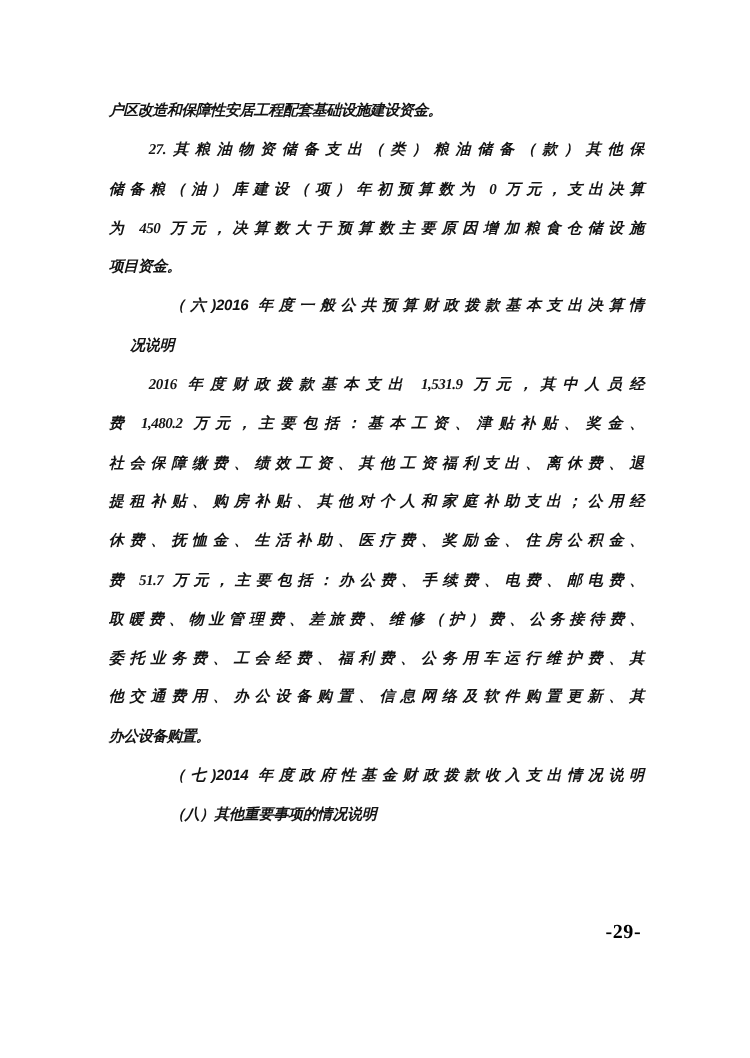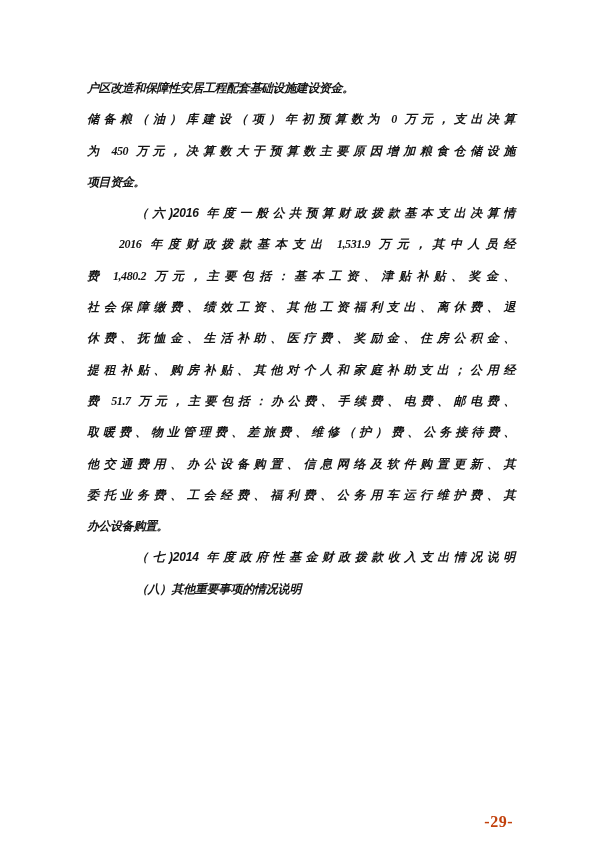--- a/index.html
+++ b/index.html
@@ -42,49 +42,51 @@
   }
   
   .hd {
     font-family: "Liberation Sans", sans-serif;
     font-weight: 700;
     letter-spacing: -0.2px;
     margin-left: 17px;
   }
   .page-number {
     position: absolute;
-    top: 813px;
+    top: 737px;
     right: 87px;
     font-family: "Liberation Serif", serif;
     font-size: 16px;
     font-weight: 700;
     letter-spacing: 0.5px;
-    color: #c2410c;
+    color: #000000;
   }
 </style>
 </head>
 <body>
 
 <div class="sheet">
 
   <div class="text-block">
     <div class="ln">户区改造和保障性安居工程配套基础设施建设资金。</div>
+    <div class="ln ind fill">27.其粮油物资储备支出（类）粮油储备（款）其他保</div>
     <div class="ln fill">储备粮（油）库建设（项）年初预算数为 0 万元，支出决算</div>
     <div class="ln fill">为 450 万元，决算数大于预算数主要原因增加粮食仓储设施</div>
     <div class="ln">项目资金。</div>
     <div class="ln ind fill hd">（六)2016 年度一般公共预算财政拨款基本支出决算情</div>
+    <div class="ln hd">况说明</div>
     <div class="ln ind fill">2016 年度财政拨款基本支出 1,531.9 万元，其中人员经</div>
     <div class="ln fill">费 1,480.2 万元，主要包括：基本工资、津贴补贴、奖金、</div>
     <div class="ln fill">社会保障缴费、绩效工资、其他工资福利支出、离休费、退</div>
+    <div class="ln fill">提租补贴、购房补贴、其他对个人和家庭补助支出；公用经</div>
     <div class="ln fill">休费、抚恤金、生活补助、医疗费、奖励金、住房公积金、</div>
-    <div class="ln fill">提租补贴、购房补贴、其他对个人和家庭补助支出；公用经</div>
     <div class="ln fill">费 51.7 万元，主要包括：办公费、手续费、电费、邮电费、</div>
     <div class="ln fill">取暖费、物业管理费、差旅费、维修（护）费、公务接待费、</div>
+    <div class="ln fill">委托业务费、工会经费、福利费、公务用车运行维护费、其</div>
     <div class="ln fill">他交通费用、办公设备购置、信息网络及软件购置更新、其</div>
-    <div class="ln fill">委托业务费、工会经费、福利费、公务用车运行维护费、其</div>
     <div class="ln">办公设备购置。</div>
     <div class="ln ind fill hd">（七)2014 年度政府性基金财政拨款收入支出情况说明</div>
     <div class="ln ind hd">（八）其他重要事项的情况说明</div>
   </div>
 
   <div class="page-number">-29-</div>
 
 </div>
 
 </body></html>

